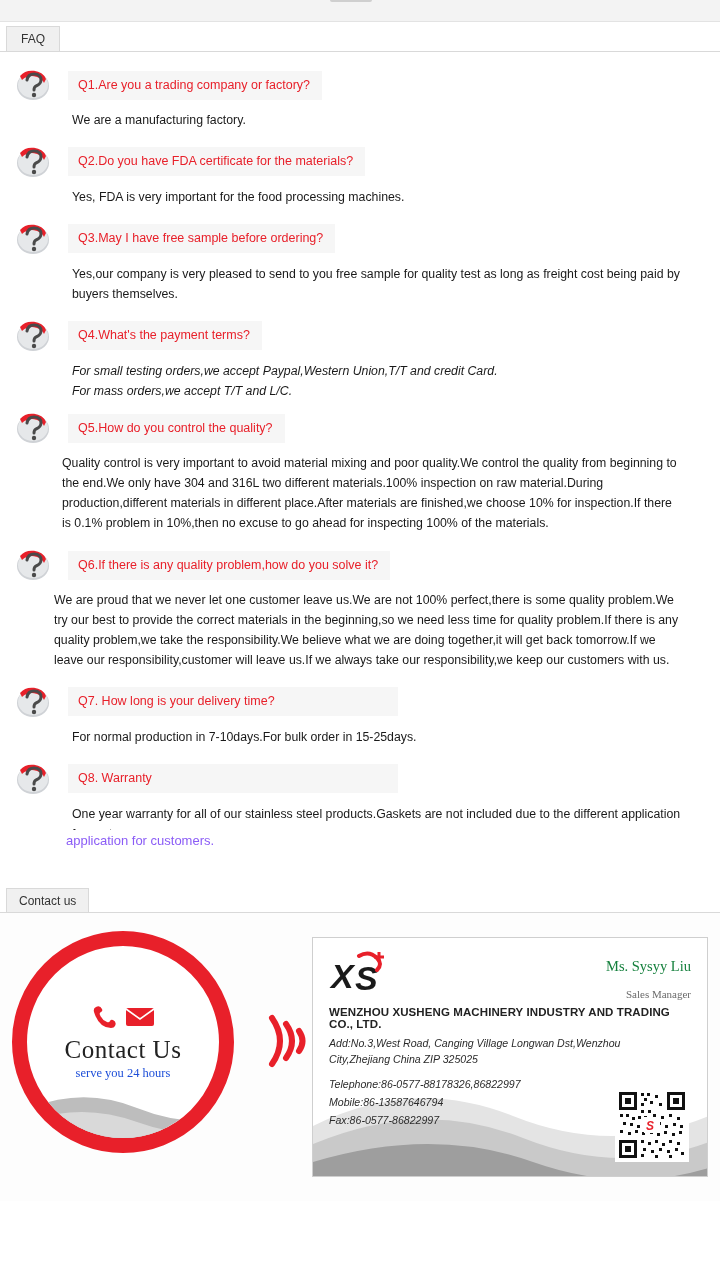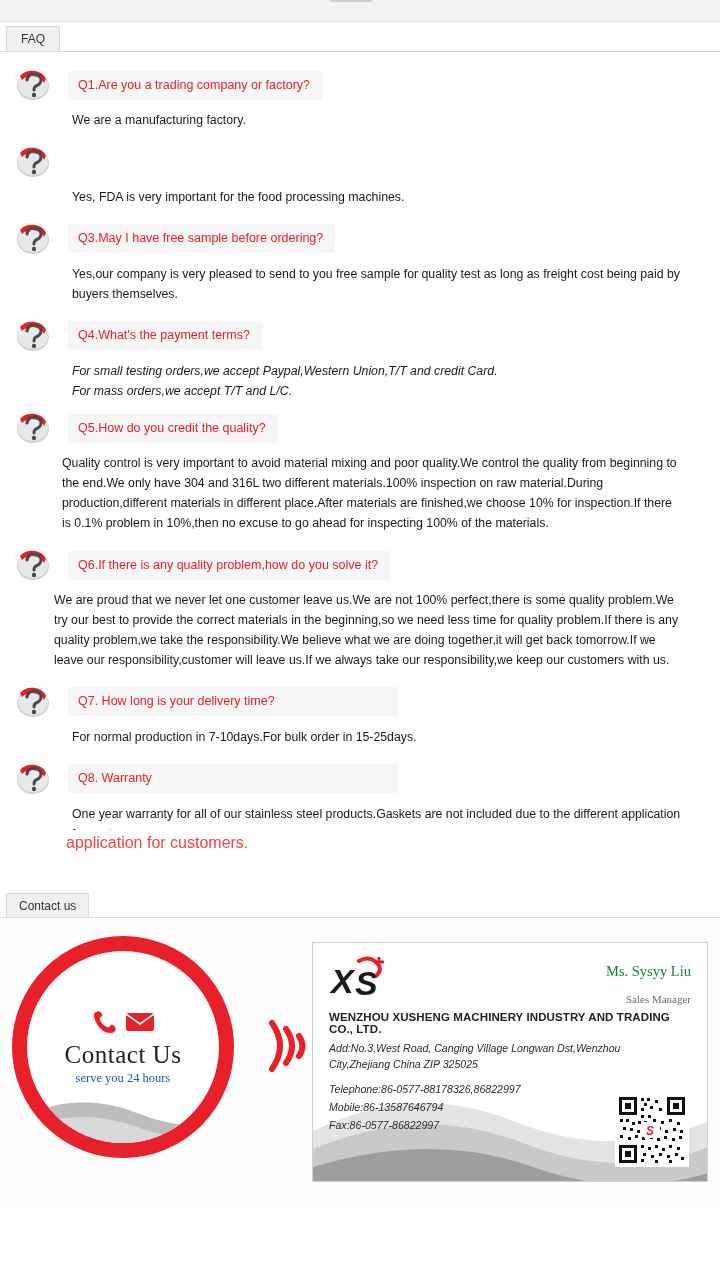--- a/index.html
+++ b/index.html
@@ -90,22 +90,22 @@
   }
   .a-text.indent-small { padding-left: 48px; }
   .a-text.tight { padding-bottom: 6px; }
   .a-line { display: block; font-style: italic; }
 
   
   .overlap-line {
     position: relative;
     margin-top: -14px;
     padding-left: 52px;
-    font-size: 16px;
-    color: #ef4444;
+    font-size: 13px;
+    color: #8b5cf6;
     background: #fff;
     line-height: 1.62;
   }
 
   
   .contact-tab-row {
     margin-top: 34px;
     display: flex;
     align-items: flex-end;
     border-bottom: 1px solid #d9d9d9;
@@ -289,20 +289,21 @@
       <div class="q-row">
         <span class="q-icon">
           <svg width="38" height="38" viewBox="0 0 38 38">
             <ellipse cx="19" cy="20" rx="16" ry="14" fill="#cfd2d6"></ellipse>
             <ellipse cx="19" cy="19" rx="15" ry="13" fill="#e6e8ea"></ellipse>
             <path d="M6 10 A15 13 0 0 1 32 13 L30 17 A13 11 0 0 0 8 14 Z" fill="#e8202a"></path>
             <path d="M13 14 q1-6 7-6 q7 0 7 6 q0 4-5 6 q-2 1-2 4" stroke="#4a4a4a" stroke-width="3" fill="none" stroke-linecap="round"></path>
             <circle cx="20" cy="29" r="2.2" fill="#4a4a4a"></circle>
           </svg>
         </span>
+        <span class="q-text">Q2.Do you have FDA certificate for the materials?</span>
       </div>
       <div class="a-text">Yes, FDA is very important for the food processing machines.</div>
     </div>
 
     <div class="qa">
       <div class="q-row">
         <span class="q-icon">
           <svg width="38" height="38" viewBox="0 0 38 38">
             <ellipse cx="19" cy="20" rx="16" ry="14" fill="#cfd2d6"></ellipse>
             <ellipse cx="19" cy="19" rx="15" ry="13" fill="#e6e8ea"></ellipse>
@@ -339,21 +340,21 @@
       <div class="q-row">
         <span class="q-icon">
           <svg width="38" height="38" viewBox="0 0 38 38">
             <ellipse cx="19" cy="20" rx="16" ry="14" fill="#cfd2d6"></ellipse>
             <ellipse cx="19" cy="19" rx="15" ry="13" fill="#e6e8ea"></ellipse>
             <path d="M6 10 A15 13 0 0 1 32 13 L30 17 A13 11 0 0 0 8 14 Z" fill="#e8202a"></path>
             <path d="M13 14 q1-6 7-6 q7 0 7 6 q0 4-5 6 q-2 1-2 4" stroke="#4a4a4a" stroke-width="3" fill="none" stroke-linecap="round"></path>
             <circle cx="20" cy="29" r="2.2" fill="#4a4a4a"></circle>
           </svg>
         </span>
-        <span class="q-text">Q5.How do you credit the quality?</span>
+        <span class="q-text">Q5.How do you control the quality?</span>
       </div>
       <div class="a-text indent-small">Quality control is very important to avoid material mixing and poor quality.We control the quality from beginning to the end.We only have 304 and 316L two different materials.100% inspection on raw material.During production,different materials in different place.After materials are finished,we choose 10% for inspection.If there is 0.1% problem in 10%,then no excuse to go ahead for inspecting 100% of the materials.</div>
     </div>
 
     <div class="qa">
       <div class="q-row">
         <span class="q-icon">
           <svg width="38" height="38" viewBox="0 0 38 38">
             <ellipse cx="19" cy="20" rx="16" ry="14" fill="#cfd2d6"></ellipse>
             <ellipse cx="19" cy="19" rx="15" ry="13" fill="#e6e8ea"></ellipse>

